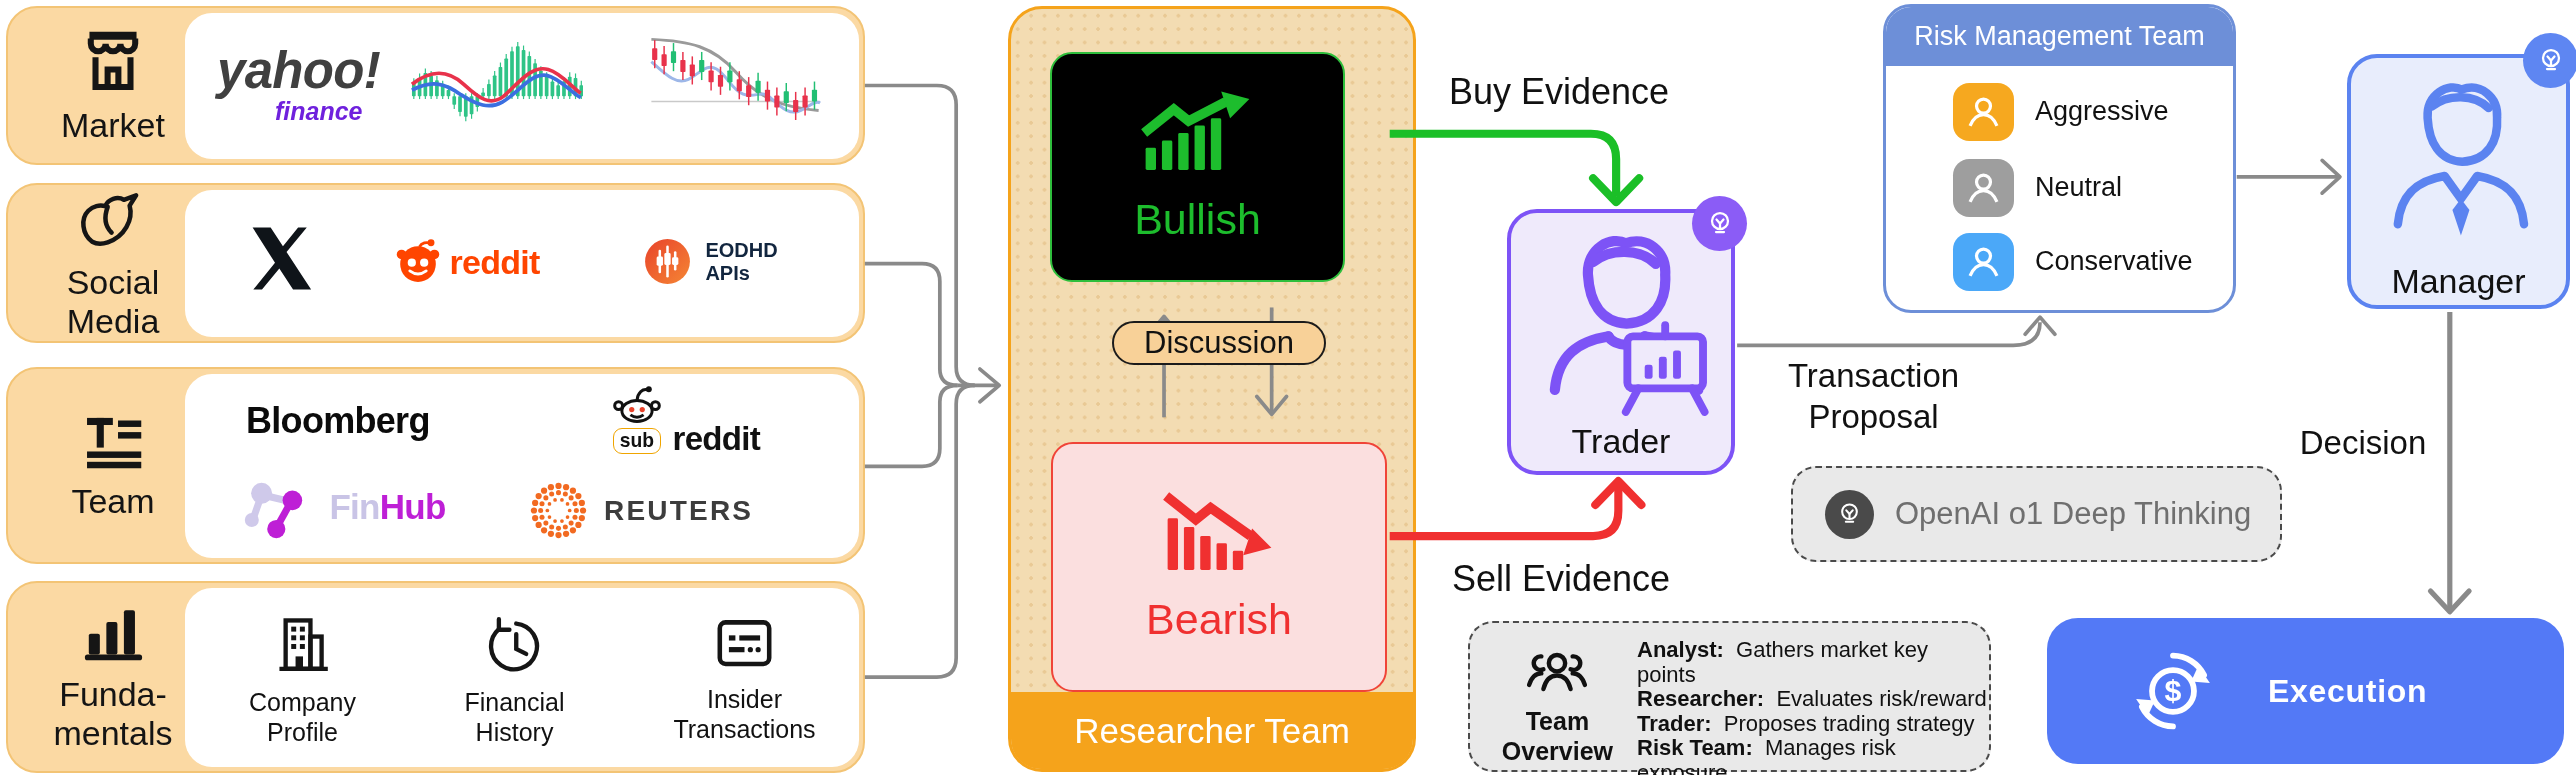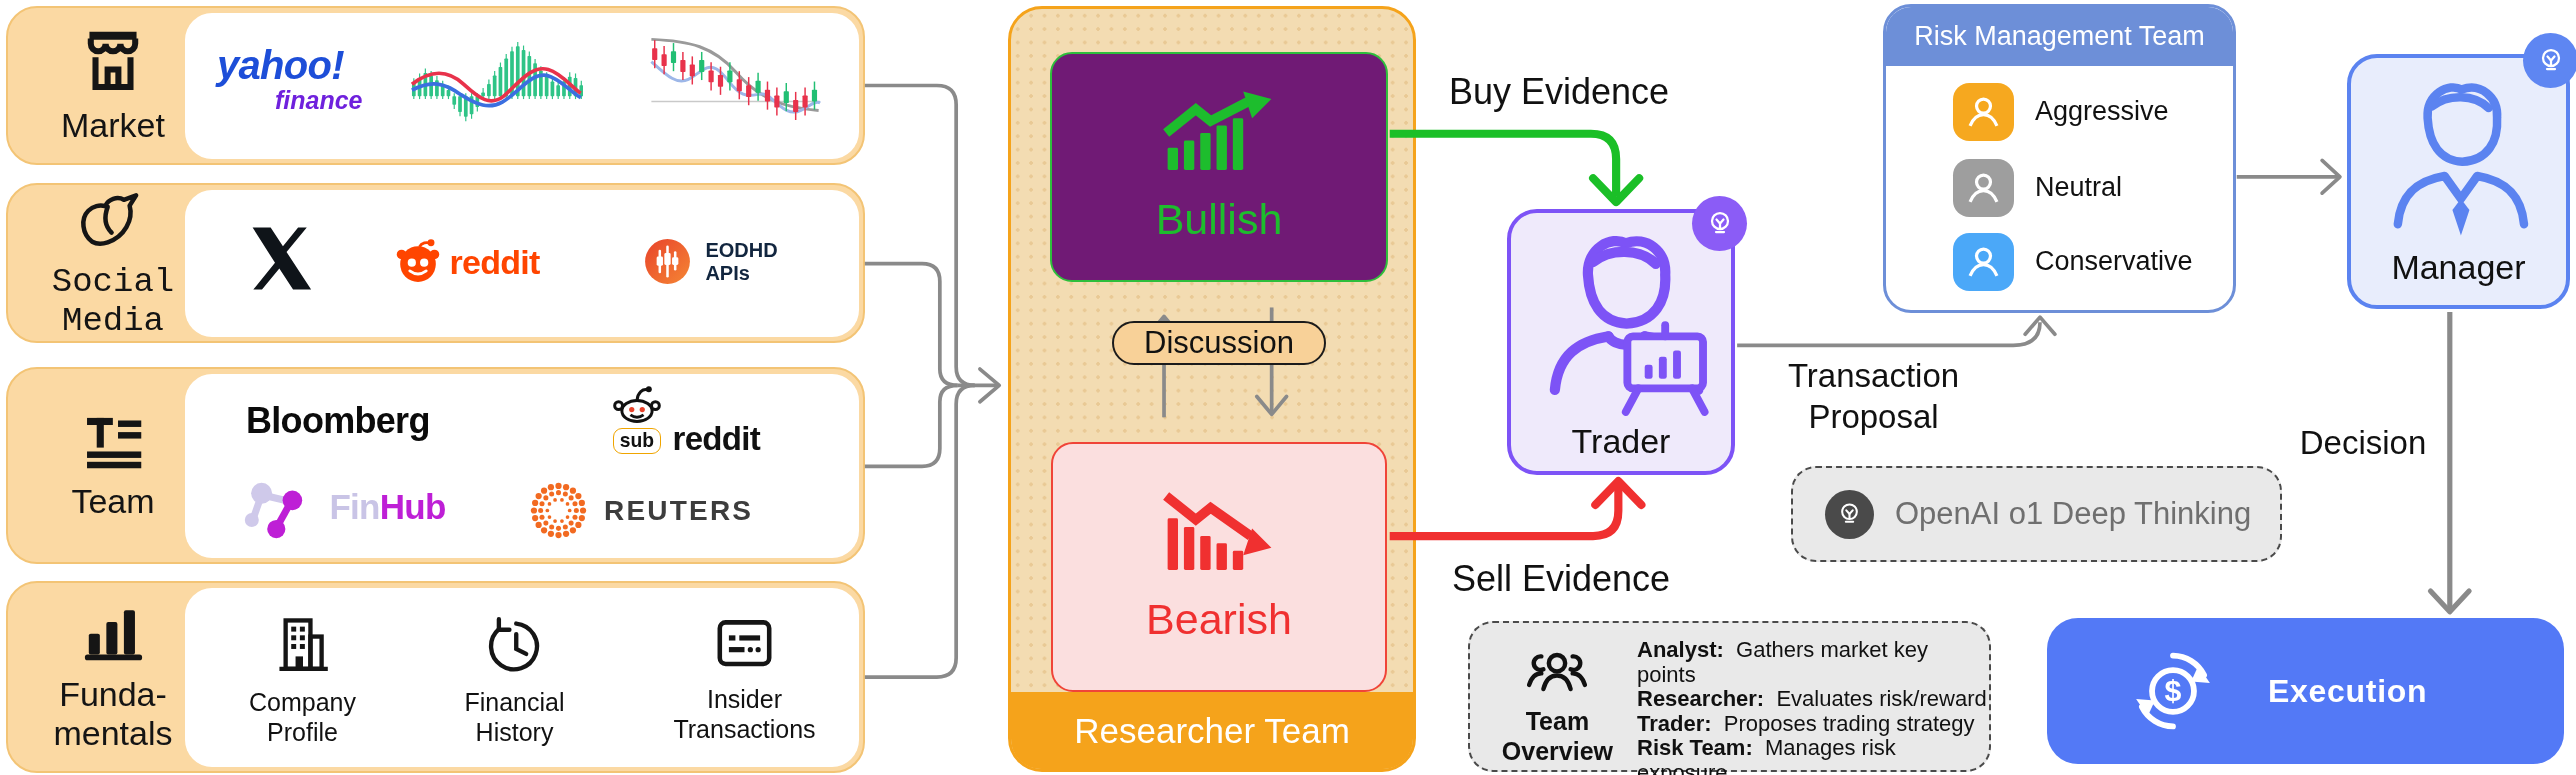--- a/index.html
+++ b/index.html
@@ -10,21 +10,21 @@
   .src{position:absolute;left:6px;width:859px;background:#FBD9A3;border:2.2px solid #F3C475;border-radius:31px;box-sizing:border-box;}
   .src-inner{position:absolute;left:177px;top:4.5px;right:4.5px;bottom:4.5px;background:#fff;border-radius:27px;}
   .src-col{position:absolute;left:0;top:0;width:210px;height:100%;display:flex;flex-direction:column;align-items:center;justify-content:center;gap:12px;}
   .src-label{font-size:34px;line-height:39px;color:#141414;text-align:center;}
 
   
   .research{position:absolute;left:1008px;top:6px;width:408px;height:766px;background:#F3DCB2;border:3.7px solid #F5A31B;border-radius:34px;box-sizing:border-box;
     background-image:radial-gradient(rgba(214,166,94,.35) 1.6px,transparent 1.8px);background-size:13.4px 13.4px;}
   .res-footer{position:absolute;left:0;right:0;bottom:0;height:77px;background:#F5A31B;border-radius:0 0 30px 30px;display:flex;align-items:center;justify-content:center;color:#fff;font-size:35px;}
   .stance{position:absolute;display:flex;flex-direction:column;align-items:center;justify-content:center;gap:22px;box-sizing:border-box;border-radius:22px;}
-  .bullish{left:1050px;top:52px;width:338px;height:230px;background:#701a75;border:2.2px solid #2EBE3C;}
+  .bullish{left:1050px;top:52px;width:295px;height:230px;background:#000000;border:2.2px solid #2EBE3C;}
   .bearish{left:1051px;top:442px;width:336px;height:250px;background:#FBDFDF;border:2.2px solid #F04438;}
   .bullish .stance-label{color:#1DBD2D;font-size:43px;}
   .bearish .stance-label{color:#F03030;font-size:43px;}
   .pill{position:absolute;left:1112px;top:321px;width:214px;height:44px;background:#F8D198;border:2.2px solid #1b1b1b;border-radius:24px;display:flex;align-items:center;justify-content:center;font-size:31px;color:#111;box-sizing:border-box;z-index:3;}
 
   
   .trader{position:absolute;left:1507px;top:209px;width:228px;height:266px;background:#EFEAFB;border:4.5px solid #7D53F6;border-radius:30px;box-sizing:border-box;}
   .trader-label{position:absolute;left:0;right:0;bottom:10.4px;text-align:center;font-size:34px;color:#111;}
   .badge{position:absolute;width:55px;height:55px;border-radius:50%;display:flex;align-items:center;justify-content:center;z-index:4;}
   .badge-purple{background:#8B5CF6;left:1692px;top:196px;}
@@ -35,21 +35,21 @@
   .risk-header{position:absolute;left:0;right:0;top:0;height:59px;background:#6D8FD8;display:flex;align-items:center;justify-content:center;color:#fff;font-size:27px;}
   .risk-row{position:absolute;left:67px;display:flex;align-items:center;gap:21px;justify-content:flex-end;}
   .risk-ic{width:61px;height:58px;border-radius:16.3px;display:flex;align-items:center;justify-content:center;}
   .risk-ic.aggressive{background:#F6A81F;}
   .risk-ic.neutral{background:#9E9E9E;}
   .risk-ic.conservative{background:#4BA8F8;}
   .risk-label{font-size:27px;color:#111;}
 
   
   .manager{position:absolute;left:2347px;top:54px;width:223px;height:255px;background:#E8EDFC;border:4.5px solid #5B83F0;border-radius:30px;box-sizing:border-box;}
-  .manager-label{position:absolute;left:0;right:0;bottom:18px;text-align:center;font-size:34px;color:#111;}
+  .manager-label{position:absolute;left:0;right:0;bottom:4px;text-align:center;font-size:34px;color:#111;}
 
   
   .execution{position:absolute;left:2047px;top:618px;width:517px;height:146px;background:#5379F6;border-radius:31px;display:flex;align-items:center;}
   .execution-label{color:#fff;font-size:32px;font-weight:bold;margin-left:48px;letter-spacing:0.7px;}
 
   
   .dashedbox{position:absolute;background:#E9E9E9;border:2.6px dashed #4a4a4a;border-radius:25px;box-sizing:border-box;}
   .openai{left:1791px;top:466px;width:491px;height:96px;display:flex;align-items:center;padding-left:32px;gap:21px;}
   .openai-circle{width:49px;height:49px;border-radius:50%;background:#4A4A4A;display:flex;align-items:center;justify-content:center;flex:0 0 auto;}
   .openai-label{font-size:31px;color:#6F6F6F;}
@@ -58,21 +58,21 @@
   .ov-roles{position:absolute;left:167px;top:15px;font-size:22px;color:#111;line-height:24.5px;}
   .ov-roles b{font-weight:bold;}
 
   
   .flowlabel{position:absolute;color:#111;font-size:36px;text-align:center;}
   .flowlabel.small{font-size:33px;line-height:41px;}
   .watermark{position:absolute;left:2448px;top:739px;font-size:20px;color:#aab3c6;text-shadow:0 0 4.5px rgba(255,255,255,.8);}
 
   
   .yahoo{position:absolute;left:209px;top:37px;line-height:1;}
-  .yahoo-main{font-size:40px;font-weight:bold;color:#1d4ed8;font-style:italic;letter-spacing:-0.7px;}
+  .yahoo-main{font-size:51px;font-weight:bold;color:#404040;font-style:italic;letter-spacing:-0.7px;}
   .yahoo-sub{font-size:25px;font-weight:bold;color:#6f21dd;margin:3px 0 0 58px;font-style:italic;}
   .xwrap{position:absolute;left:241px;top:41px;}
   .redditwrap{position:absolute;left:386px;top:53px;display:flex;align-items:center;gap:7.4px;}
   .reddit-text{font-size:34px;font-weight:bold;color:#FF4500;letter-spacing:-0.7px;}
   .eodhdwrap{position:absolute;left:635px;top:52px;display:flex;align-items:center;gap:13.4px;}
   .eodhd-text{font-size:20px;font-weight:bold;color:#12263F;line-height:23px;}
   .bloomberg{position:absolute;left:238px;top:31px;font-size:36px;font-weight:bold;color:#0b0b0b;letter-spacing:-0.7px;}
   .subredditwrap{position:absolute;left:598px;top:13.4px;display:flex;align-items:flex-end;gap:4.5px;}
   .subbox{border:1.9px solid #F0A500;border-radius:9px;font-size:19.3px;font-weight:bold;color:#111;padding:0.7px 6px;margin-bottom:4.5px;}
   .subreddit-text{font-size:33px;font-weight:bold;color:#111;letter-spacing:-0.7px;margin-bottom:0px;}
@@ -216,21 +216,21 @@
         <rect x="224.89999999999998" y="82" width="7" height="16" rx="1" fill="#21BF73"></rect>
       </svg>
   </div>
 
   <div class="src boxlayer" style="top:183px;height:160px;">
     <div class="src-inner"></div>
     <div class="src-col">
       <svg width="71" height="65" viewBox="0 0 110 100">
         <path fill="none" stroke="#151515" stroke-width="7" stroke-linejoin="round" stroke-linecap="round" d="M22 86 C6 74 4 50 16 38 C23 31 34 28 42 31 C47 20 61 15 71 21 L90 14 L80 30 C86 52 72 78 46 87 C37 90 29 90 22 86 Z M46 32 C40 48 42 62 52 72"></path>
       </svg>
-      <div class="src-label" style="width:126px;font-family:Liberation Mono, monospace;">Social Media</div>
+      <div class="src-label" style="width:126px;">Social Media</div>
     </div>
     <div class="xwrap">
       <svg width="65" height="65" viewBox="0 0 90 90">
         <path fill="#0f1419" d="M5 2 H30 L47 28 L68 2 H80 L52 36 L86 88 H61 L42 59 L18 88 H6 L36 51 Z"></path>
       </svg>
     </div>
     <div class="redditwrap">
       <svg width="48" height="48" viewBox="0 0 70 70">
         <g fill="#FF4500">
           <circle cx="35" cy="38" r="26"></circle>

